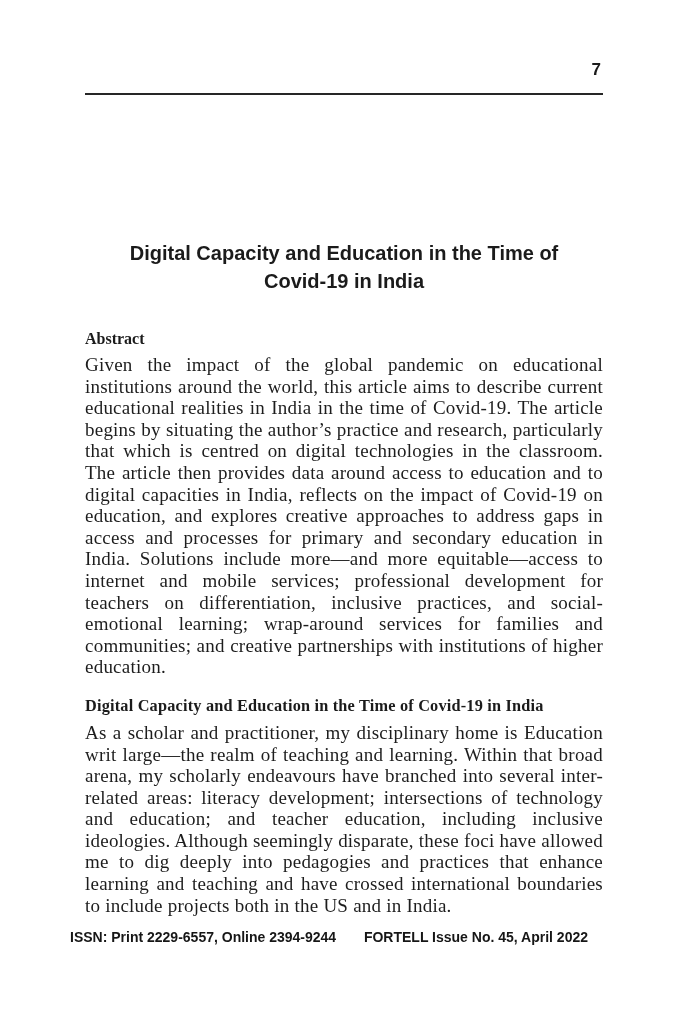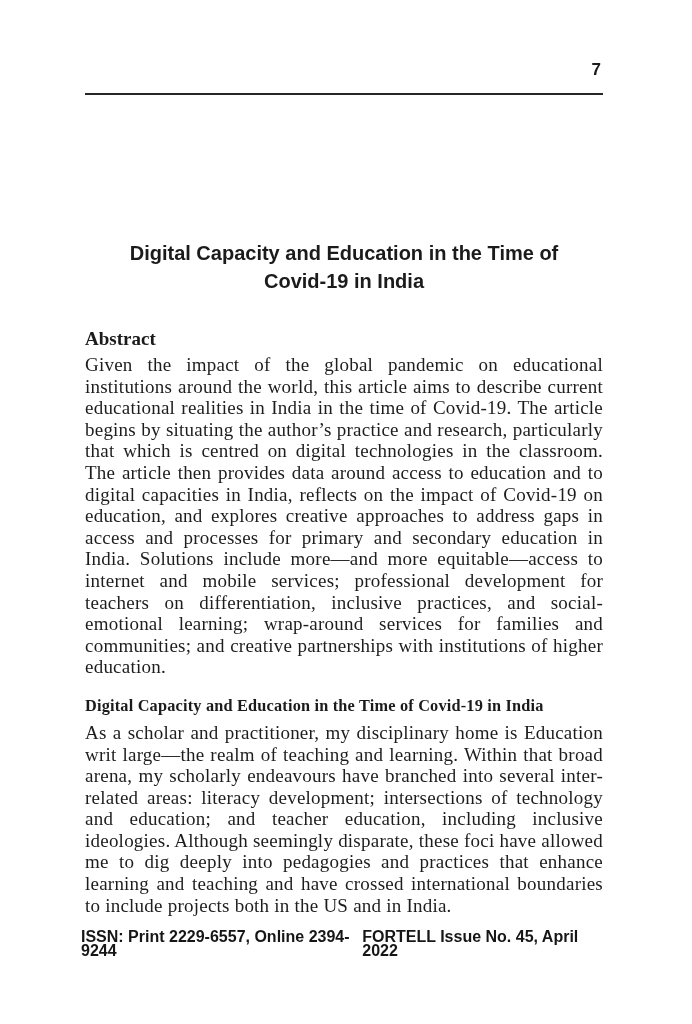--- a/index.html
+++ b/index.html
@@ -52,21 +52,21 @@
     margin-top: 13px;
     text-align: right;
     font-style: italic;
     font-size: 16.5px;
     line-height: 21px;
     color: #1d1d1d;
   }
   .abstract-heading {
     margin-top: 33px;
     font-weight: bold;
-    font-size: 19px;
+    font-size: 16px;
     line-height: 22px;
     color: #1b1b1b;
   }
   .para {
     margin: 4px 0 0 0;
     text-align: justify;
     font-size: 19px;
     line-height: 21.6px;
     letter-spacing: 0.012em;
     color: #1d1d1d;
@@ -85,29 +85,29 @@
     font-size: 16.3px;
     line-height: 22px;
     letter-spacing: 0.012em;
     color: #1b1b1b;
   }
   .body-para {
     margin-top: 5px;
   }
   .footer {
     position: absolute;
-    left: 81px;
+    left: 70px;
     width: 518px;
     top: 930px;
     display: flex;
     justify-content: space-between;
     align-items: baseline;
     font-family: "Liberation Sans", sans-serif;
     font-weight: bold;
-    font-size: 16px;
+    font-size: 14px;
     line-height: 14px;
     color: #161616;
   }
 </style>
 </head>
 <body>
 
 <div class="page">
   <div class="content">
 

